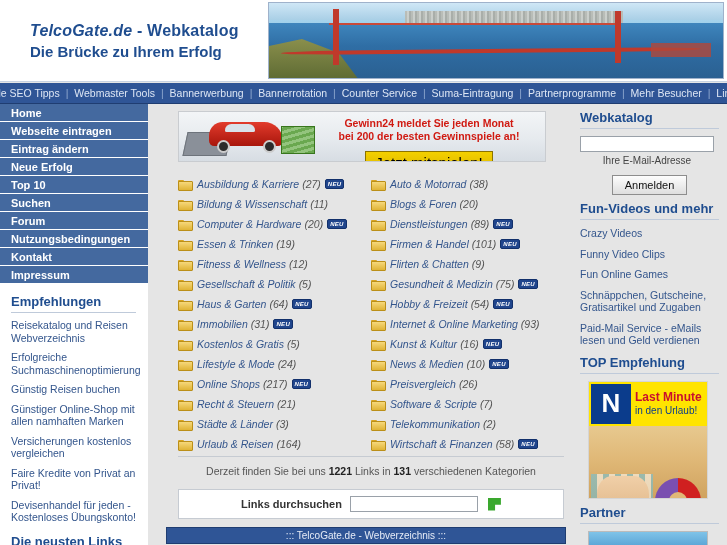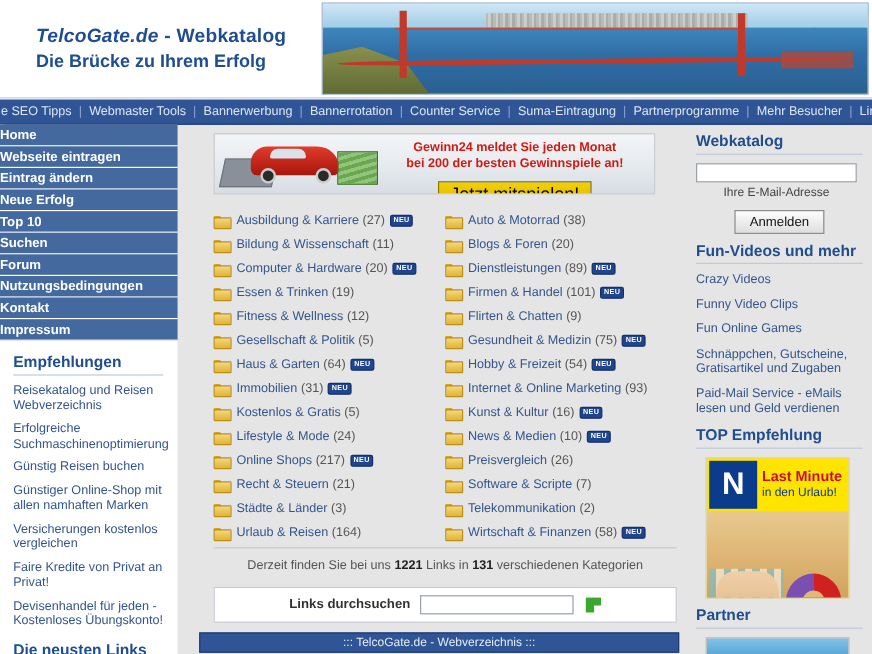--- a/index.html
+++ b/index.html
@@ -123,21 +123,21 @@
   }
   .menu { padding: 0; margin: 0; list-style: none; }
   .menu li {
     display: block;
     background: #44699f;
     border-bottom: 1px solid #ffffff;
     height: 18px;
   }
   .menu li a {
     display: block; line-height: 18px;
-    padding-left: 0;
+    padding-left: 11px;
     color: #ffffff; text-decoration: none;
     font-size: 11px; font-weight: bold;
     white-space: nowrap;
   }
   .side-block { padding: 0 6px 0 11px; margin-top: 10px; }
   .side-head {
     font-size: 13px; font-weight: bold; color: #1f4d8f;
     border-bottom: 1px solid #bfcada;
     padding-bottom: 3px; margin-bottom: 6px;
     margin-right: 6px;
@@ -203,21 +203,21 @@
     border: 1px solid #8c7300;
     color: #000000; font-weight: normal; font-size: 15px;
     padding: 2px 9px; text-decoration: none;
   }
 
   .cats {
     position: absolute; left: 12px; top: 70px;
     width: 386px;
     display: flex;
   }
-  .catcol { width: 50%; }
+  .catcol { width: 50%; font-style: italic; }
   .catcol.right { width: 50%; }
   .cat-item {
     display: flex; align-items: center;
     height: 20px; white-space: nowrap;
   }
   .folder {
     display: inline-block; width: 13px; height: 11px;
     position: relative; margin-right: 6px; flex: none;
   }
   .folder:before {

